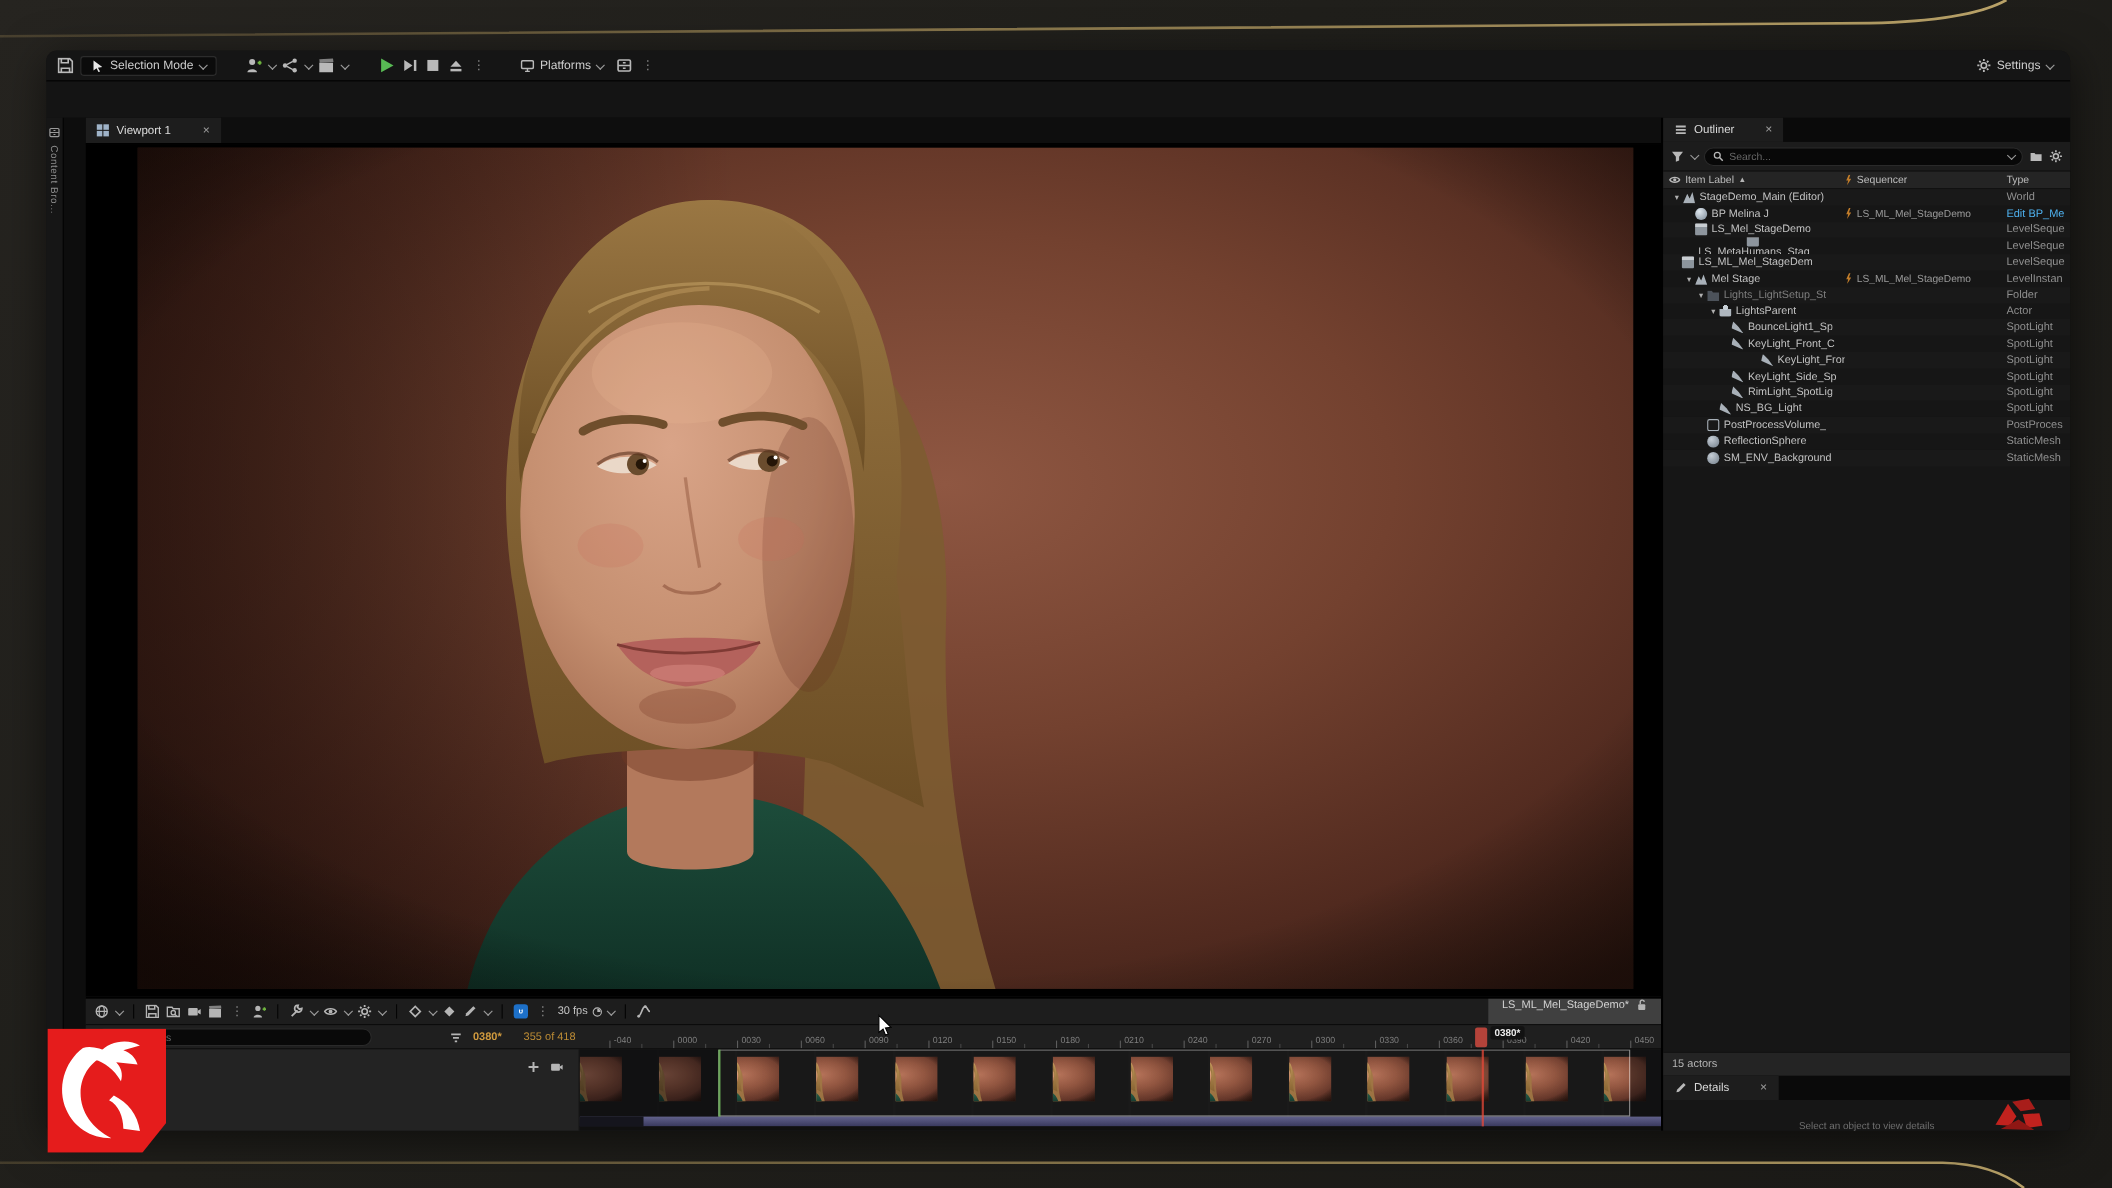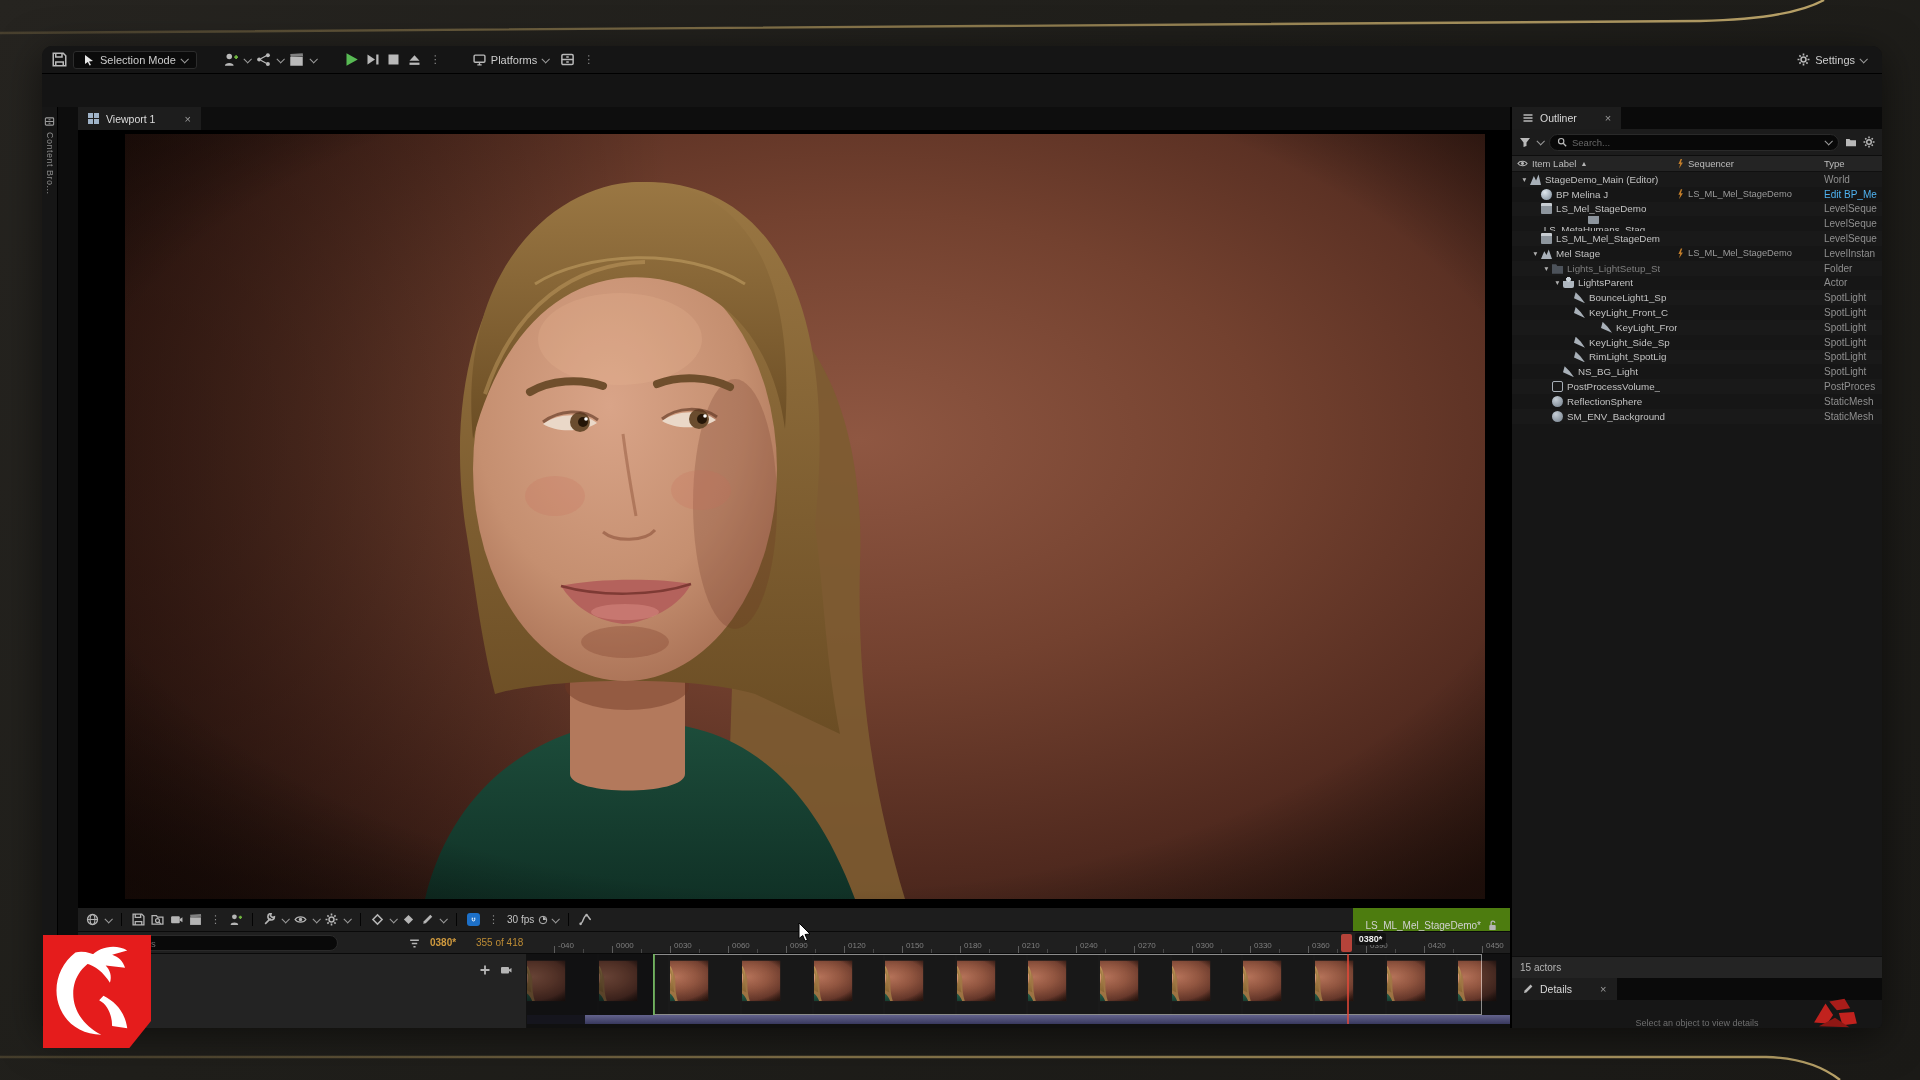--- a/index.html
+++ b/index.html
@@ -54,21 +54,21 @@
   .video { position:absolute; left:47px; top:3px; }
 
   
   .sequencer { position:relative; flex:1; background:#1b1b1b; border-top:2px solid #000; }
   .seq-toolbar { position:absolute; left:0; top:0; right:0; height:24px; background:#1d1d1d; border-bottom:1px solid #0a0a0a; display:flex; align-items:center; gap:6px; padding-left:8px; }
   .sicon { width:13px; height:13px; color:#b5b5b5; flex:none; }
   .sicon svg { width:100%; height:100%; display:block; }
   .vsep { width:1px; height:13px; background:#040404; margin:0 4px; flex:none; }
   .snap { background:#1d70c8; border-radius:3px; padding:2px 4px; color:#fff; }
   .fps { display:flex; align-items:center; gap:4px; color:#c4c4c4; font-size:10px; }
-  .seq-name { margin-left:auto; height:100%; display:flex; align-items:flex-end; gap:6px; background:#4d7c0f; padding:0 12px; color:#d2d2d2; font-size:10px; }
+  .seq-name { margin-left:auto; height:100%; display:flex; align-items:flex-start; gap:6px; background:#404040; padding:0 12px; color:#d2d2d2; font-size:10px; }
 
   .seq-rulerrow { position:absolute; left:0; top:24px; right:0; height:22px; background:#1f1f1f; border-bottom:1px solid #0a0a0a; }
   .seq-search { position:absolute; left:8px; top:3px; width:252px; height:16px; background:#090909; border:1px solid #2a2a2a; border-radius:9px; display:flex; align-items:center; padding:0 8px; }
   .seq-search input { background:transparent; border:none; outline:none; color:#bdbdbd; font-size:9.5px; width:100%; }
   .seq-search input::placeholder { color:#6b6b6b; }
   .sfunnel { position:absolute; left:330px; top:5px; width:13px; height:13px; color:#b5b5b5; }
   .cur-frame  { position:absolute; left:352px; top:5px; color:#d09a3e; font-size:10px; font-weight:bold; }
   .frames-cnt { position:absolute; left:398px; top:5px; color:#bd8c35; font-size:10px; }
   .ruler { position:absolute; left:449px; right:0; top:0; bottom:0; overflow:hidden; }
   .tick { position:absolute; bottom:0; width:1px; height:7px; background:#5d5d5d; }
@@ -841,21 +841,21 @@
             <div class="ol-row">
               <div class="ol-label" style=" flex-direction: column;">
                 <span class="ol-exp"></span>
                 <span class="ico ico-clapper"></span>
                 <span class="ol-tx">LS_MetaHumans_Stag</span>
               </div>
               <div class="ol-seq"></div>
               <div class="ol-type">LevelSeque</div>
             </div>
             <div class="ol-row">
-              <div class="ol-label" style="padding-left: 19px;">
+              <div class="ol-label" style="padding-left: 7px;">
                 <span class="ol-exp"></span>
                 <span class="ico ico-clapper"></span>
                 <span class="ol-tx">LS_ML_Mel_StageDem</span>
               </div>
               <div class="ol-seq"></div>
               <div class="ol-type">LevelSeque</div>
             </div>
             <div class="ol-row">
               <div class="ol-label" style="padding-left: 19px;">
                 <span class="ol-exp">▾</span>

